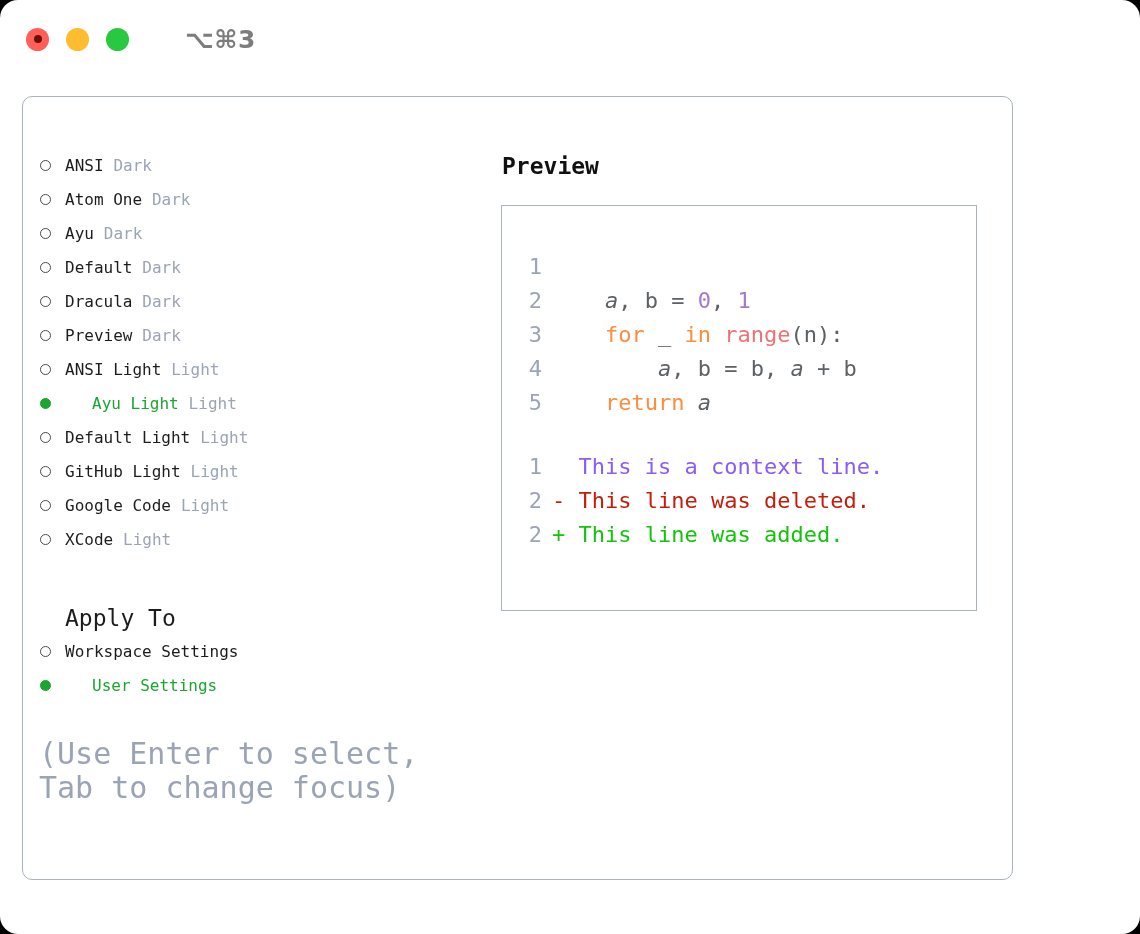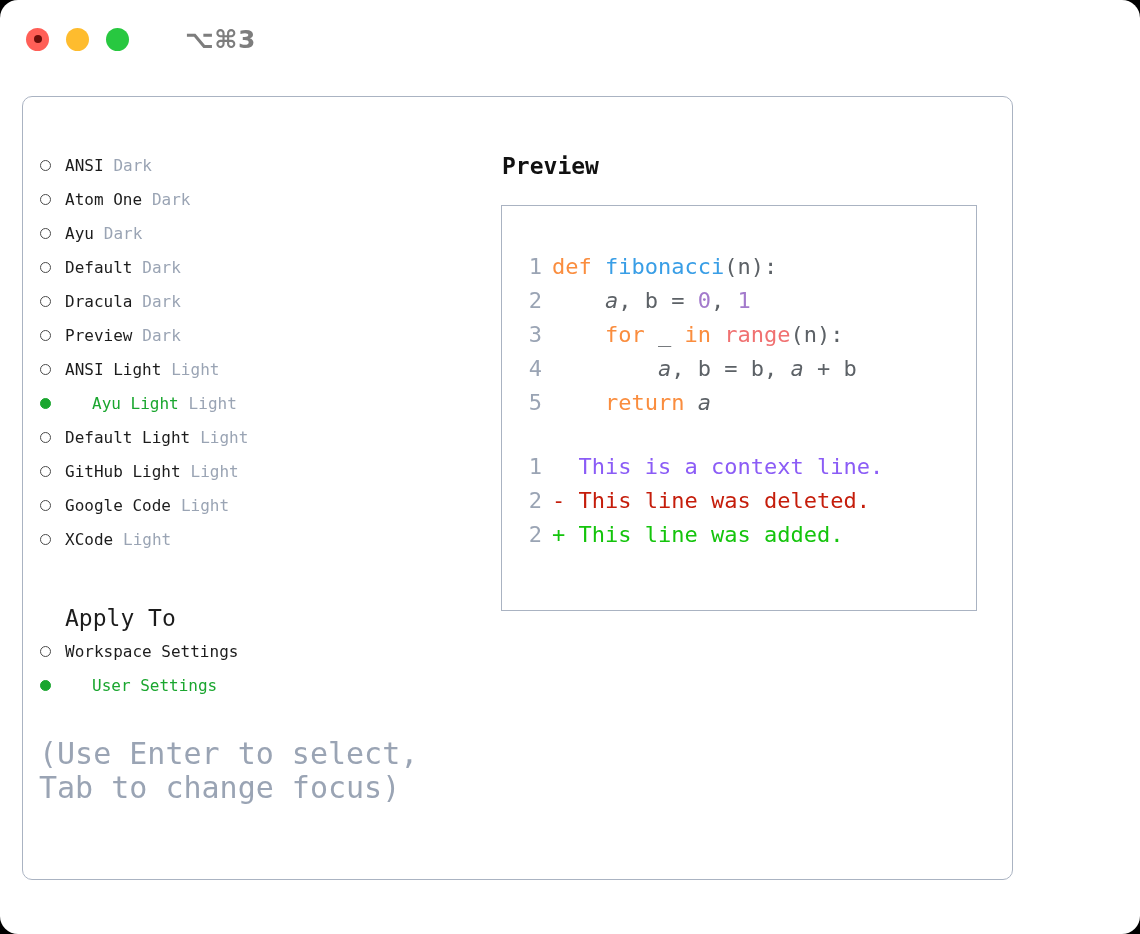--- a/index.html
+++ b/index.html
@@ -255,21 +255,21 @@
 
         <div class="spacer-sm"></div>
 
         <div class="hint">(Use Enter to select, Tab to change focus)</div>
       </div>
 
       <div class="right-pane">
         <div class="preview-title">Preview</div>
         <div class="preview-box">
           <div id="code-block">
-              <div class="code-line"><span class="gutter">1</span><span class="code-text"><span class="tok-kw">def </span><span class="tok-fn">fibonacci</span><span class="tok-pl">(n):</span></span></div>
+              <div class="code-line"><span class="gutter">1</span></div>
               <div class="code-line"><span class="gutter">2</span><span class="code-text"><span class="tok-pl">    </span><span class="tok-var">a</span><span class="tok-pl">, </span><span class="tok-pl">b</span><span class="tok-pl"> = </span><span class="tok-num">0</span><span class="tok-pl">, </span><span class="tok-num">1</span></span></div>
               <div class="code-line"><span class="gutter">3</span><span class="code-text"><span class="tok-pl">    </span><span class="tok-kw">for</span><span class="tok-pl"> _ </span><span class="tok-kw">in</span><span class="tok-pl"> </span><span class="tok-bi">range</span><span class="tok-pl">(n):</span></span></div>
               <div class="code-line"><span class="gutter">4</span><span class="code-text"><span class="tok-pl">        </span><span class="tok-var">a</span><span class="tok-pl">, b = b, </span><span class="tok-var">a</span><span class="tok-pl"> + b</span></span></div>
               <div class="code-line"><span class="gutter">5</span><span class="code-text"><span class="tok-pl">    </span><span class="tok-kw">return</span><span class="tok-pl"> </span><span class="tok-var">a</span></span></div>
             </div>
           <div class="diff-gap"></div>
           <div id="diff-block">
               <div class="code-line"><span class="gutter">1</span><span class="code-text diff-ctx">  This is a context line.</span></div>
               <div class="code-line"><span class="gutter">2</span><span class="code-text diff-del">- This line was deleted.</span></div>
               <div class="code-line"><span class="gutter">2</span><span class="code-text diff-add">+ This line was added.</span></div>

